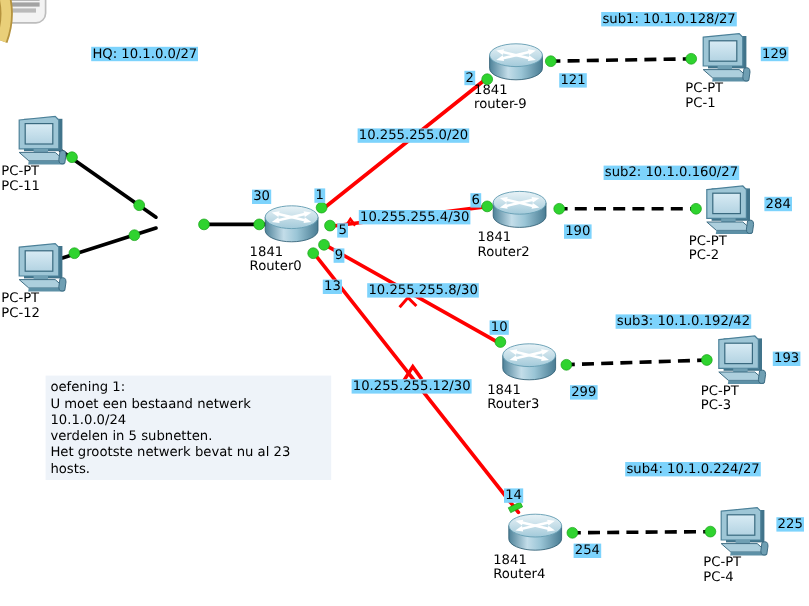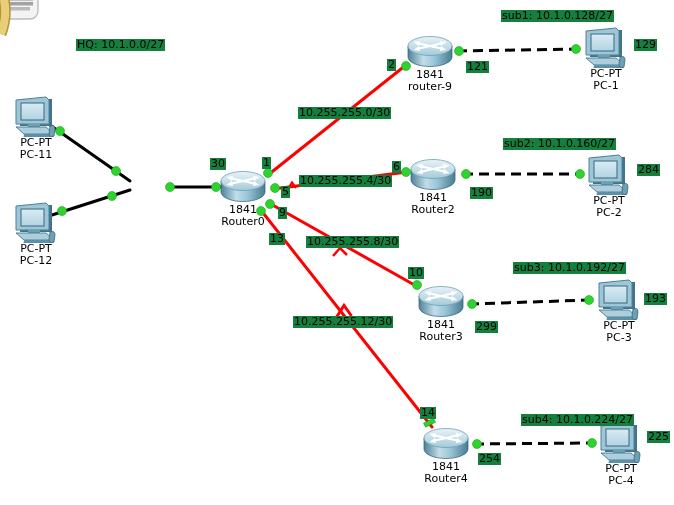--- a/index.html
+++ b/index.html
@@ -3,27 +3,27 @@
 <meta charset="utf-8">
 <style>
   html,body{margin:0;padding:0;background:#fff;}
   #canvas{
     position:relative;width:674px;height:505px;background:#fff;overflow:hidden;
     font-family:"DejaVu Sans","Liberation Sans",sans-serif;color:#000;
   }
   svg.layer{position:absolute;left:0;top:0;}
   #links-layer{z-index:1;}
   #dots-layer{z-index:3;}
-  .dev{position:absolute;width:70px;text-align:center;z-index:2;}
+  .dev{position:absolute;width:70px;z-index:2;}
   .dev svg{display:block;margin:0 auto;}
   .dl{font-size:11px;line-height:13px;white-space:nowrap;margin-top:-1px;}
   .dl:first-of-type{margin-top:-2px;}
   .plabel,.nlabel{
     position:absolute;z-index:4;font-size:11px;line-height:12px;
-    background:#15803d;padding:0 1px;white-space:nowrap;
+    background:#7dd3fc;padding:0 1px;white-space:nowrap;
   }
   .note{
     position:absolute;left:38px;top:313px;width:230px;z-index:4;
     background:#eef3f9;font-size:11px;line-height:13.5px;padding:3px 4px;
   }
   #corner-art{position:absolute;left:-10px;top:-12px;z-index:5;}
 </style>
 </head>
 <body>
 
@@ -222,23 +222,23 @@
         <circle cx="589" cy="300" r="4.5"></circle>
       <rect x="424" y="420.5" width="11" height="4.5" transform="rotate(-26 429.5 422.7)"></rect>
       <circle cx="477" cy="444" r="4.5"></circle>
         <circle cx="592" cy="443" r="4.5"></circle>
     </g>
   </svg>
 
   <div class="nlabel" style="left:76px;top:39px">HQ: 10.1.0.0/27</div>
   <div class="nlabel" style="left:501px;top:10px">sub1: 10.1.0.128/27</div>
   <div class="nlabel" style="left:503px;top:138px">sub2: 10.1.0.160/27</div>
-  <div class="nlabel" style="left:513px;top:262px">sub3: 10.1.0.192/27</div>
-  <div class="nlabel" style="left:521px;top:414px">sub4: 10.1.0.224/27</div>
-  <div class="nlabel" style="left:298px;top:107px">10.255.255.0/30</div>
+  <div class="nlabel" style="left:513px;top:262px">sub3: 10.1.0.192/42</div>
+  <div class="nlabel" style="left:521px;top:385px">sub4: 10.1.0.224/27</div>
+  <div class="nlabel" style="left:298px;top:107px">10.255.255.0/20</div>
   <div class="nlabel" style="left:299px;top:175px">10.255.255.4/30</div>
   <div class="nlabel" style="left:306px;top:236px">10.255.255.8/30</div>
   <div class="nlabel" style="left:293px;top:316px">10.255.255.12/30</div>
 
   <div class="plabel" style="left:210px;top:158px">30</div>
   <div class="plabel" style="left:262px;top:157px">1</div>
   <div class="plabel" style="left:281px;top:186px">5</div>
   <div class="plabel" style="left:278px;top:207px">9</div>
   <div class="plabel" style="left:269px;top:233px">13</div>
   <div class="plabel" style="left:387px;top:59px">2</div>
@@ -247,20 +247,27 @@
   <div class="plabel" style="left:392px;top:161px">6</div>
   <div class="plabel" style="left:470px;top:187px">190</div>
   <div class="plabel" style="left:637px;top:164px">284</div>
   <div class="plabel" style="left:408px;top:267px">10</div>
   <div class="plabel" style="left:475px;top:321px">299</div>
   <div class="plabel" style="left:644px;top:293px">193</div>
   <div class="plabel" style="left:420px;top:407px">14</div>
   <div class="plabel" style="left:478px;top:453px">254</div>
   <div class="plabel" style="left:647px;top:431px">225</div>
 
+  <div class="note">
+    <div>oefening 1:</div>
+    <div>U moet een bestaand netwerk</div>
+    <div>10.1.0.0/24</div>
+    <div>verdelen in 5 subnetten.</div>
+    <div>Het grootste netwerk bevat nu al 23 hosts.</div>
+  </div>
 
   <svg id="corner-art" width="60" height="56" viewBox="0 0 60 56">
     <rect x="12" y="0" width="36" height="31" rx="8" fill="#f3f3f3" stroke="#bdbdbd" stroke-width="1.4"></rect>
     <rect x="19" y="9" width="24" height="3.5" fill="#8f8f8f"></rect>
     <rect x="19" y="14" width="24" height="3.5" fill="#a3a3a3"></rect>
     <rect x="19" y="19" width="21" height="3.5" fill="#bababa"></rect>
     <path d="M12,4 C16,16 17,30 11,46" stroke="#b5933e" stroke-width="11" fill="none"></path>
     <path d="M12,4 C16,16 17,30 11,46" stroke="#e9cf79" stroke-width="8" fill="none"></path>
   </svg>
 

